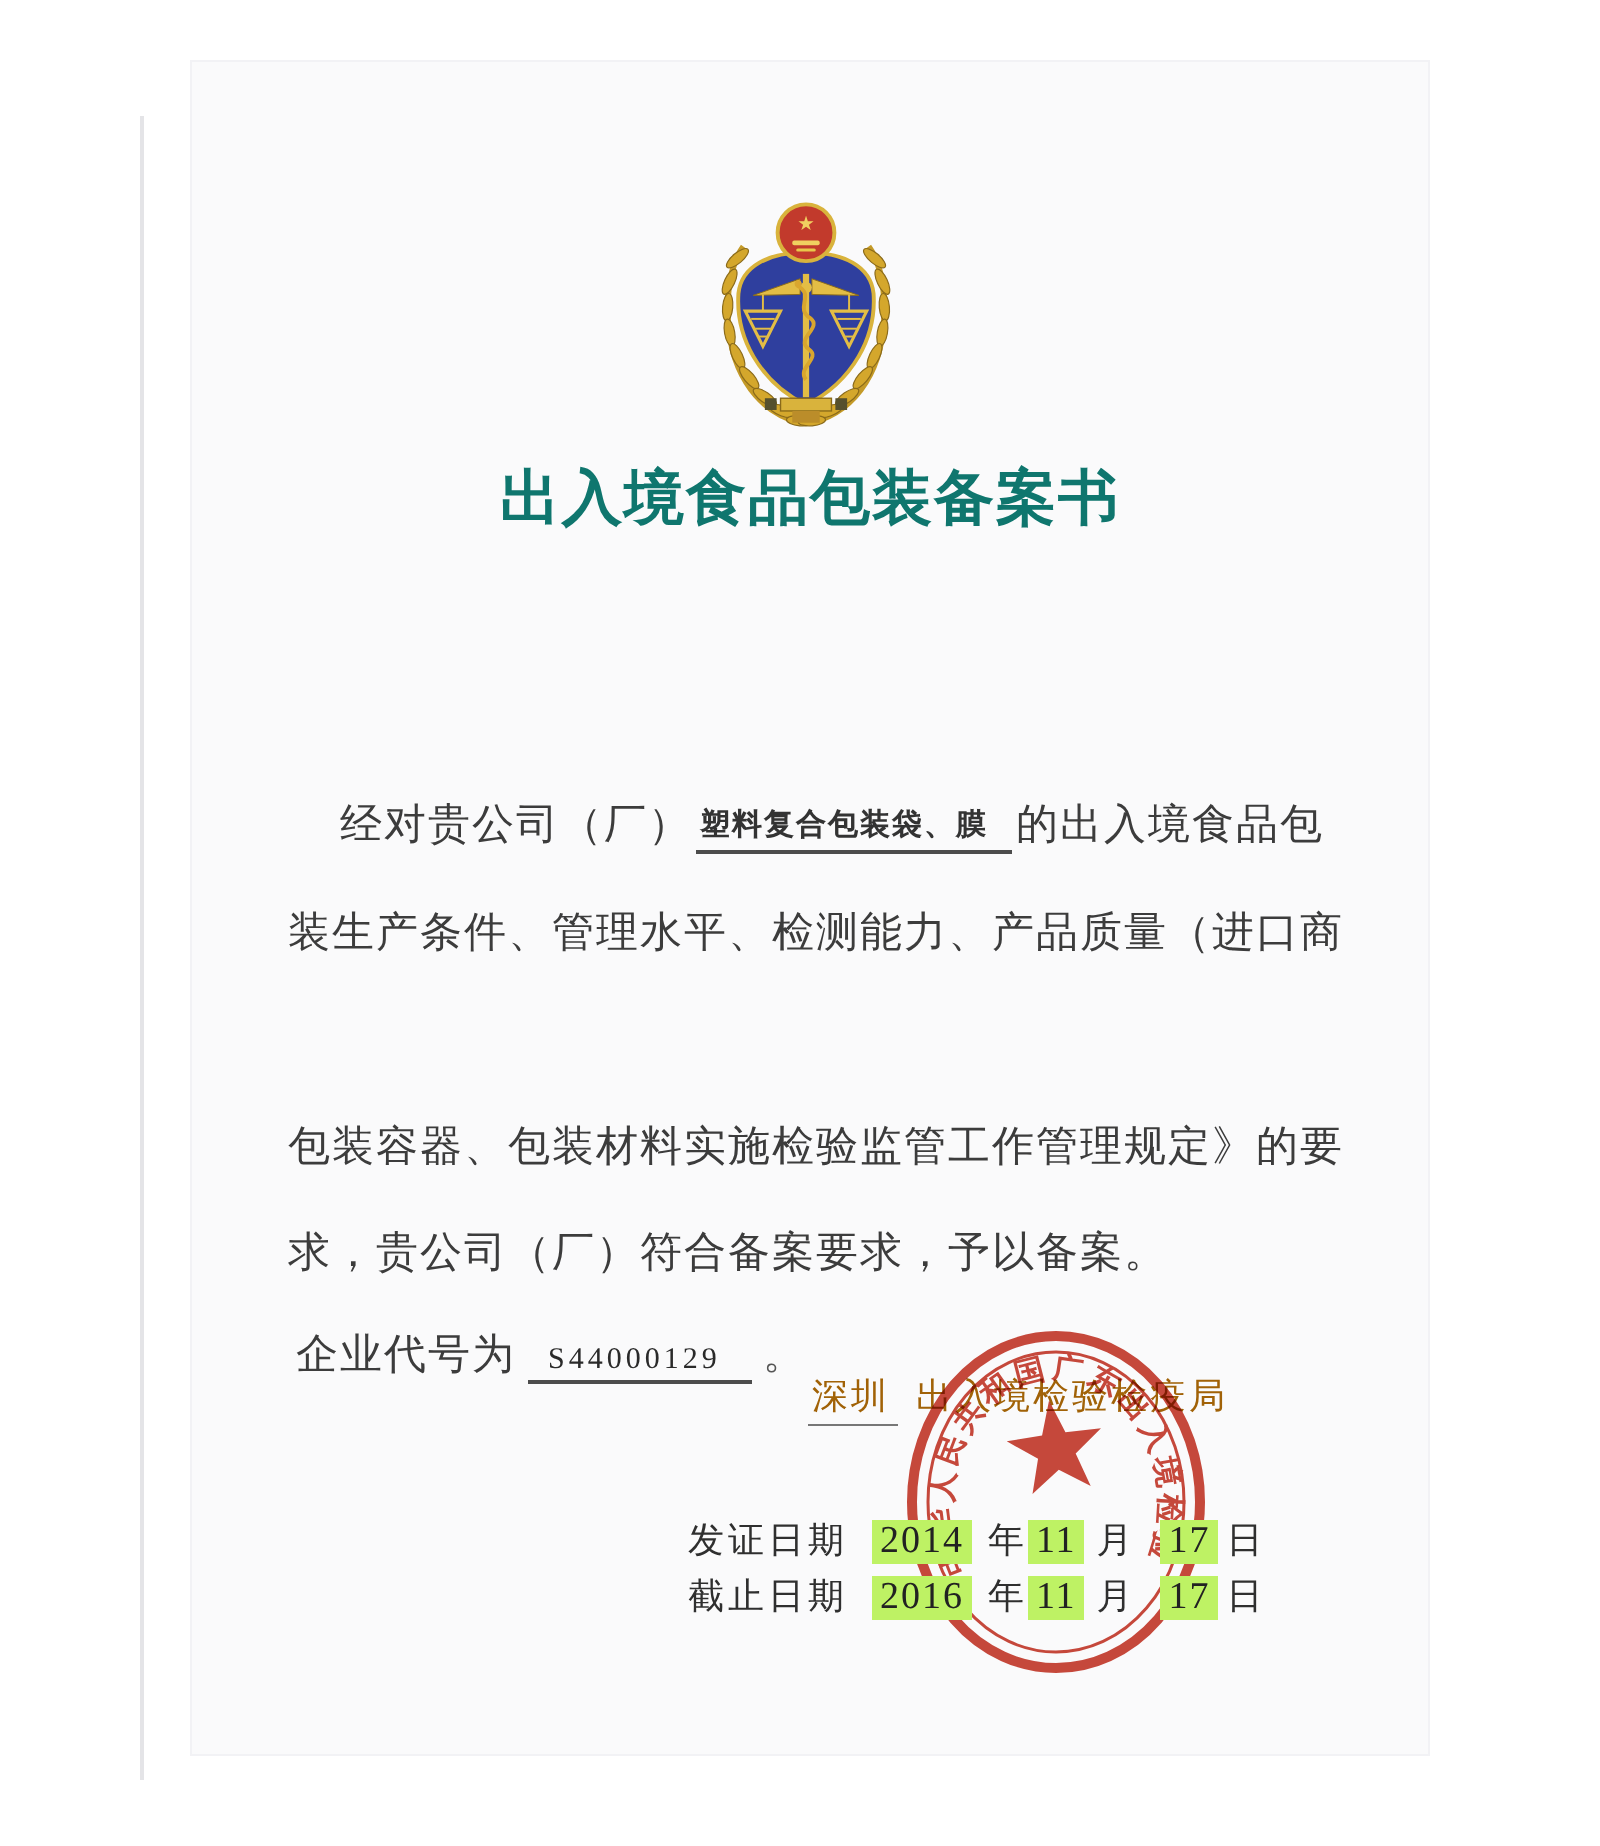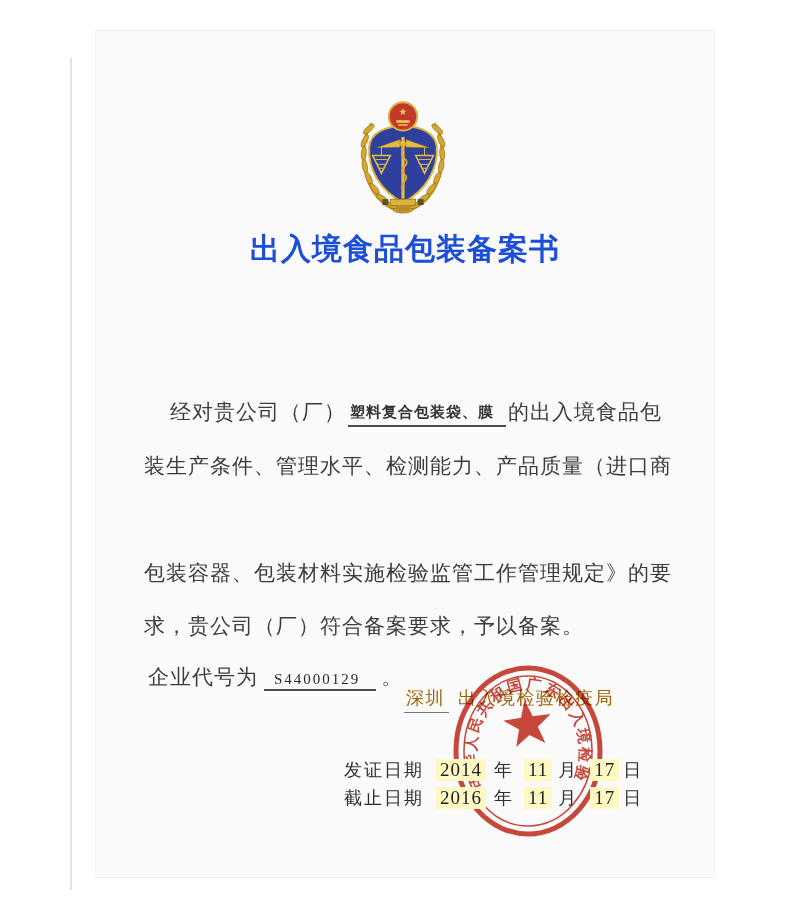--- a/index.html
+++ b/index.html
@@ -31,21 +31,21 @@
     width: 94px; height: 121px;
   }
   .doc-title {
     position: absolute;
     left: 95px; top: 229px;
     width: 620px;
     text-align: center;
     font-size: 30px;
     font-weight: 700;
     letter-spacing: 1px;
-    color: #1d4ed8;
+    color: #0f766e;
   }
   .recipient-line {
     position: absolute;
     left: 150px; top: 300px;
     width: 368px; height: 36px;
     border-bottom: 2px solid #3f3f3f;
     display: flex;
     align-items: flex-end;
   }
   .recipient-name {
@@ -122,28 +122,28 @@
     color: #2f2f2f;
     white-space: nowrap;
   }
   .issue-row  { top: 758px; }
   .expiry-row { top: 786px; }
   .date-num {
     font-family: "Liberation Serif", "DejaVu Serif", serif;
     font-size: 19px;
     letter-spacing: 1px;
     color: #222222;
-    background: #fef9c3;
+    background: #bef264;
     padding: 0 4px;
     position: relative;
     z-index: 6;
   }
   .d-year  { margin-left: 12px; }
   .d-unit-y{ margin-left: 8px; }
-  .d-month { margin-left: 10px; }
+  .d-month { }
   .d-unit-m{ margin-left: 6px; }
   .d-day   { margin-left: 12px; }
   .d-unit-d{ margin-left: 4px; }
   .seal {
     position: absolute;
     left: 450px; top: 663px;
     width: 156px; height: 176px;
     mix-blend-mode: multiply;
     opacity: 0.92;
     z-index: 5;

